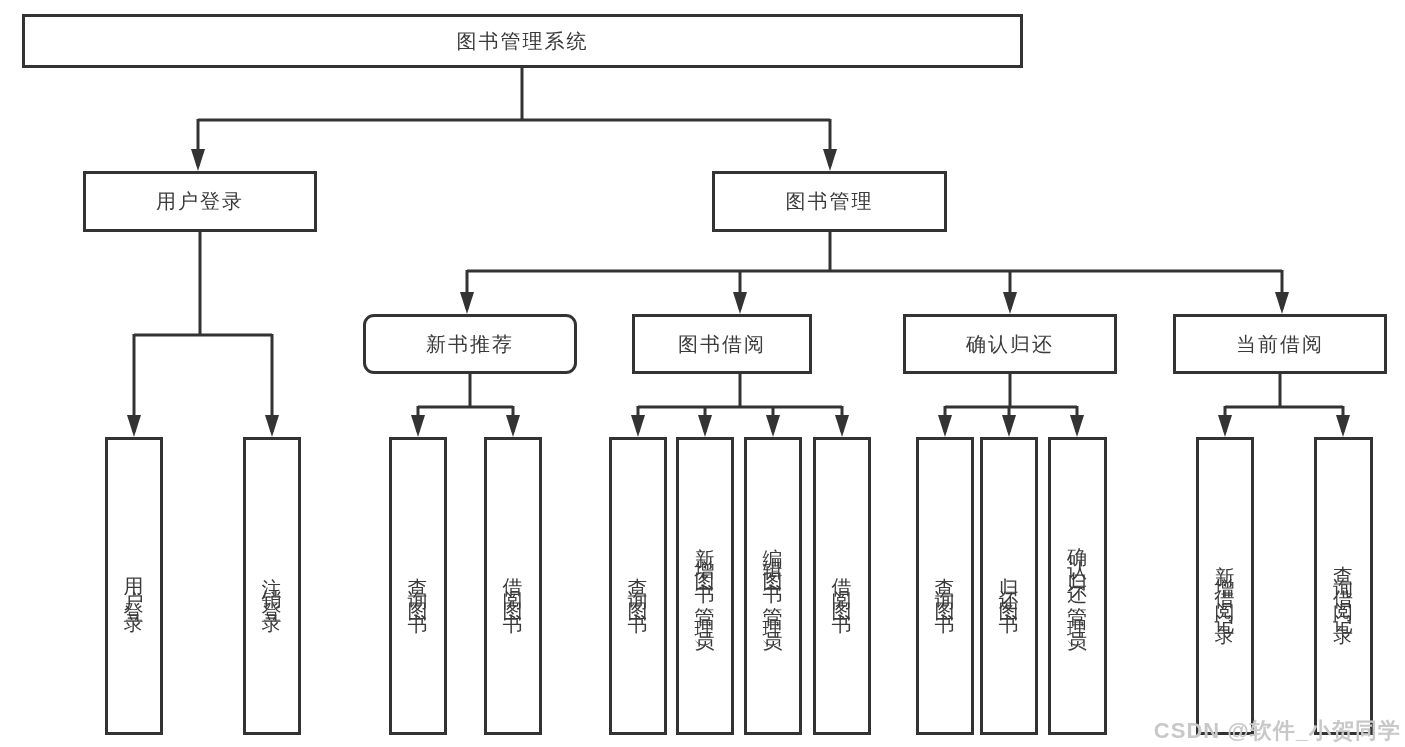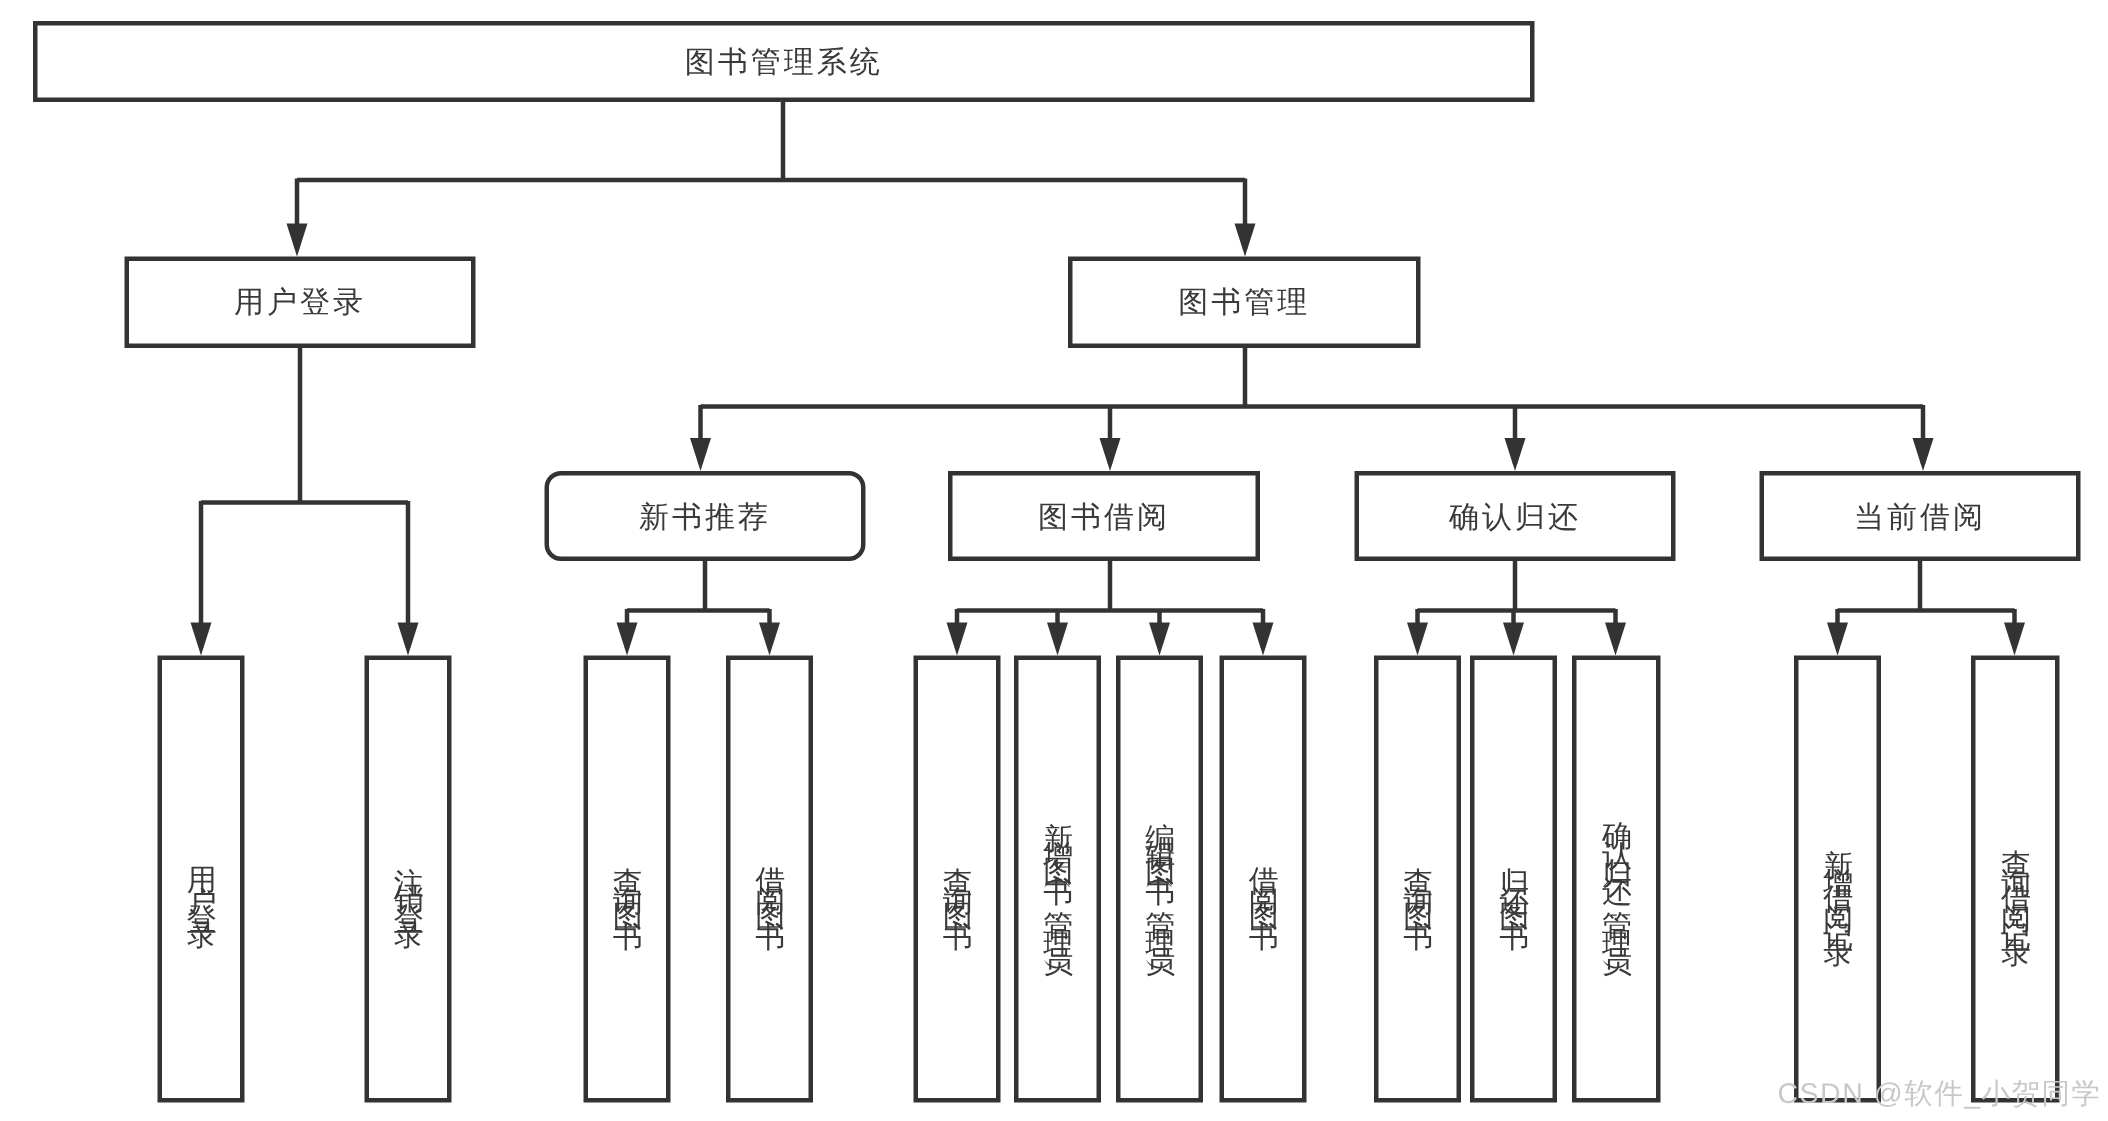--- a/index.html
+++ b/index.html
@@ -24,25 +24,26 @@
   }
   .leaf{
     writing-mode:vertical-rl;
     letter-spacing:12px;
     font-size:20px;
     line-height:1;
   }
   .watermark{
     position:absolute;
     right:4px;top:716px;
-    font-size:19px;
+    font-size:22px;
     color:#c8c8c8;
     letter-spacing:1px;
     z-index:5;
     white-space:nowrap;
+    font-weight:bold;
   }
 </style>
 </head>
 <body>
 
 <div class="stage">
 
   <svg class="wires" viewBox="0 0 1405 747" xmlns="http://www.w3.org/2000/svg">
     <g stroke="#333333" stroke-width="3" fill="none">
 
@@ -115,21 +116,21 @@
       <polygon points="1343,437 1336,415 1350,415"></polygon>
     </g>
   </svg>
 
   <div class="node" style="left:22px;top:14px;width:1001px;height:54px;">图书管理系统</div>
 
   <div class="node" style="left:83px;top:171px;width:234px;height:61px;">用户登录</div>
   <div class="node" style="left:712px;top:171px;width:235px;height:61px;">图书管理</div>
 
   <div class="node" style="left:363px;top:314px;width:214px;height:60px;border-radius:11px;">新书推荐</div>
-  <div class="node" style="left:632px;top:314px;width:208px;height:60px;">图书借阅</div>
+  <div class="node" style="left:632px;top:314px;width:180px;height:60px;">图书借阅</div>
   <div class="node" style="left:903px;top:314px;width:214px;height:60px;">确认归还</div>
   <div class="node" style="left:1173px;top:314px;width:214px;height:60px;">当前借阅</div>
 
   <div class="node leaf" style="left:105px;top:437px;width:58px;height:298px;">用户登录</div>
   <div class="node leaf" style="left:243px;top:437px;width:58px;height:298px;">注销登录</div>
 
   <div class="node leaf" style="left:389px;top:437px;width:58px;height:298px;">查询图书</div>
   <div class="node leaf" style="left:484px;top:437px;width:58px;height:298px;">借阅图书</div>
 
   <div class="node leaf" style="left:609px;top:437px;width:58px;height:298px;">查询图书</div>

